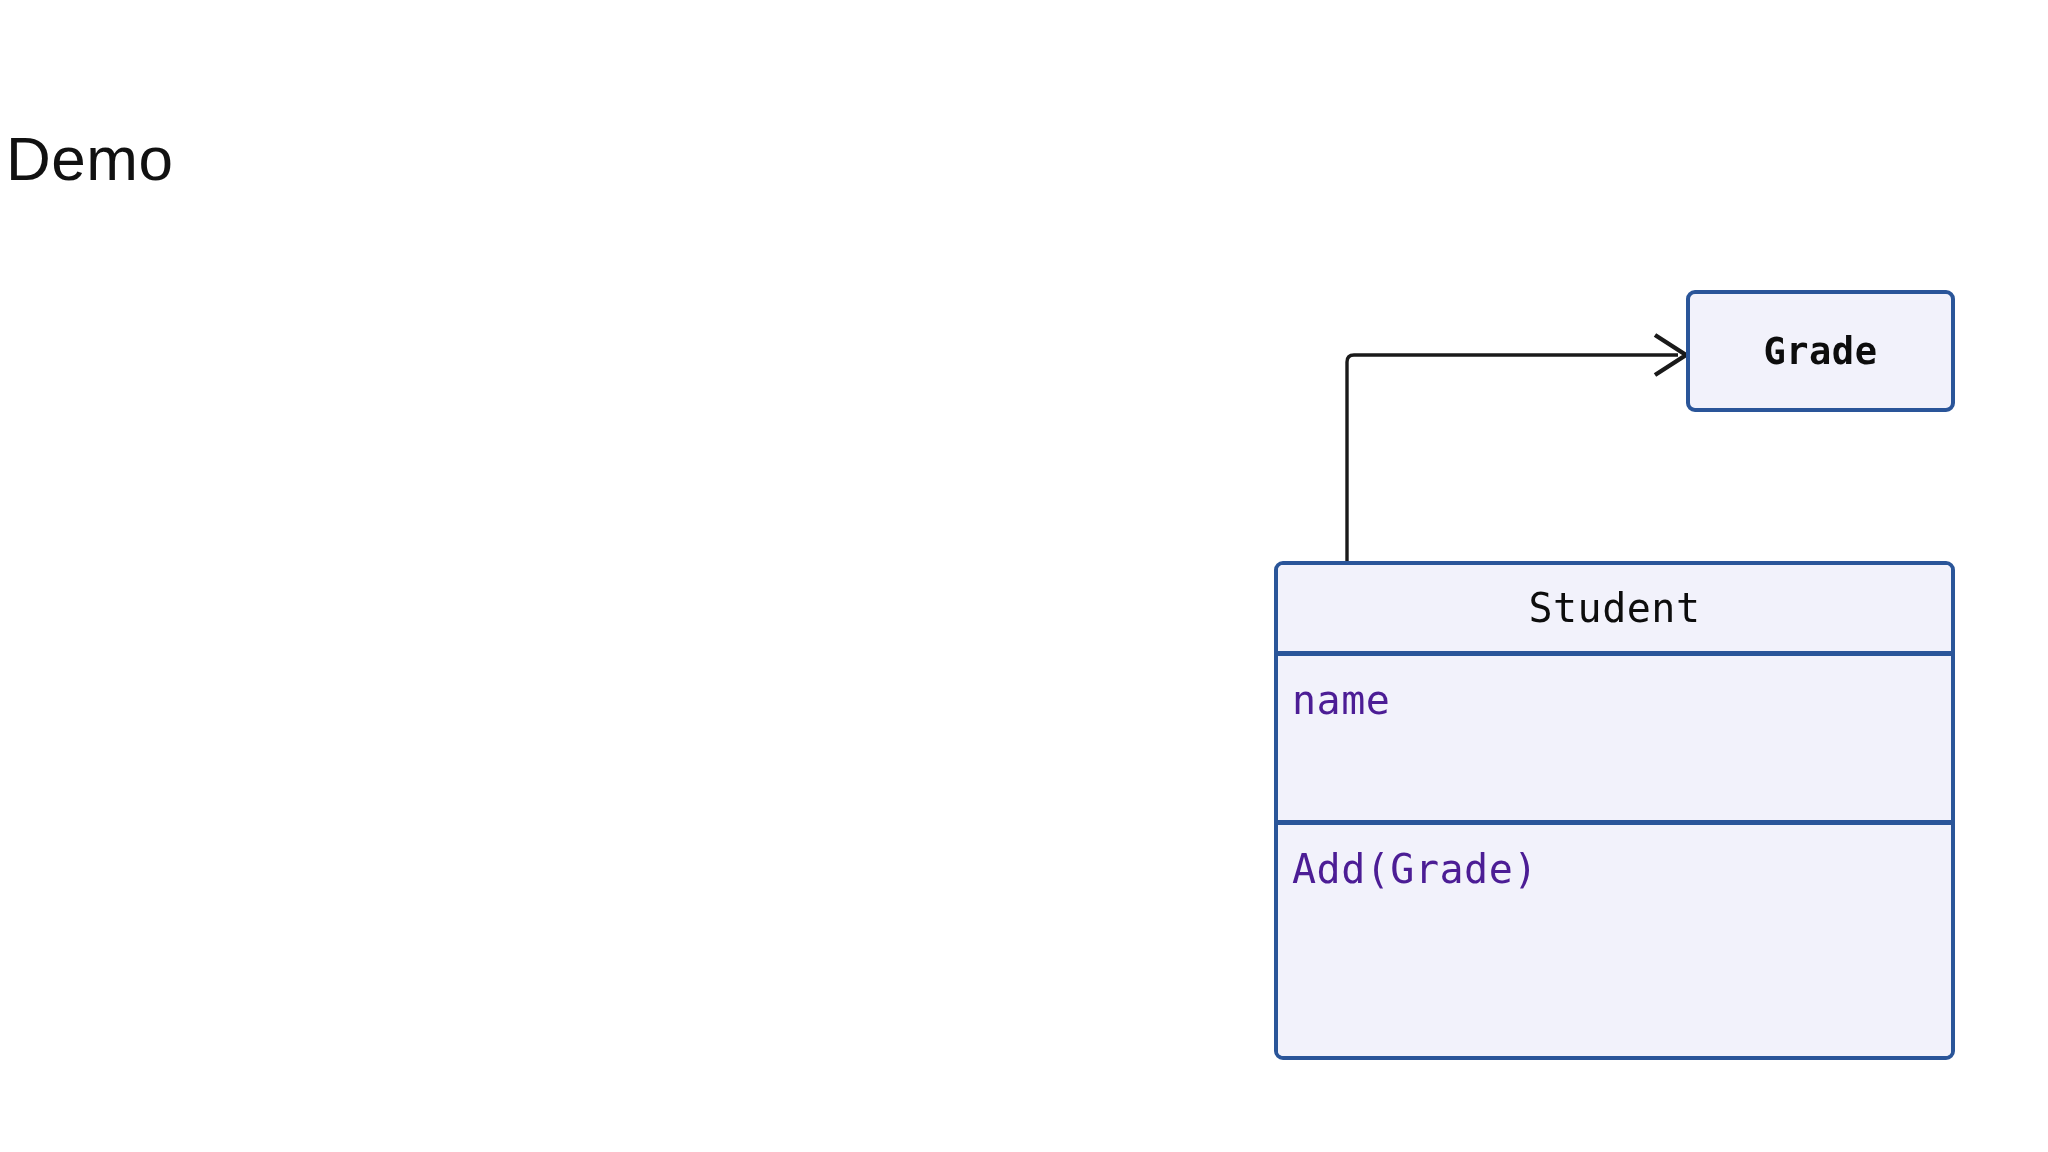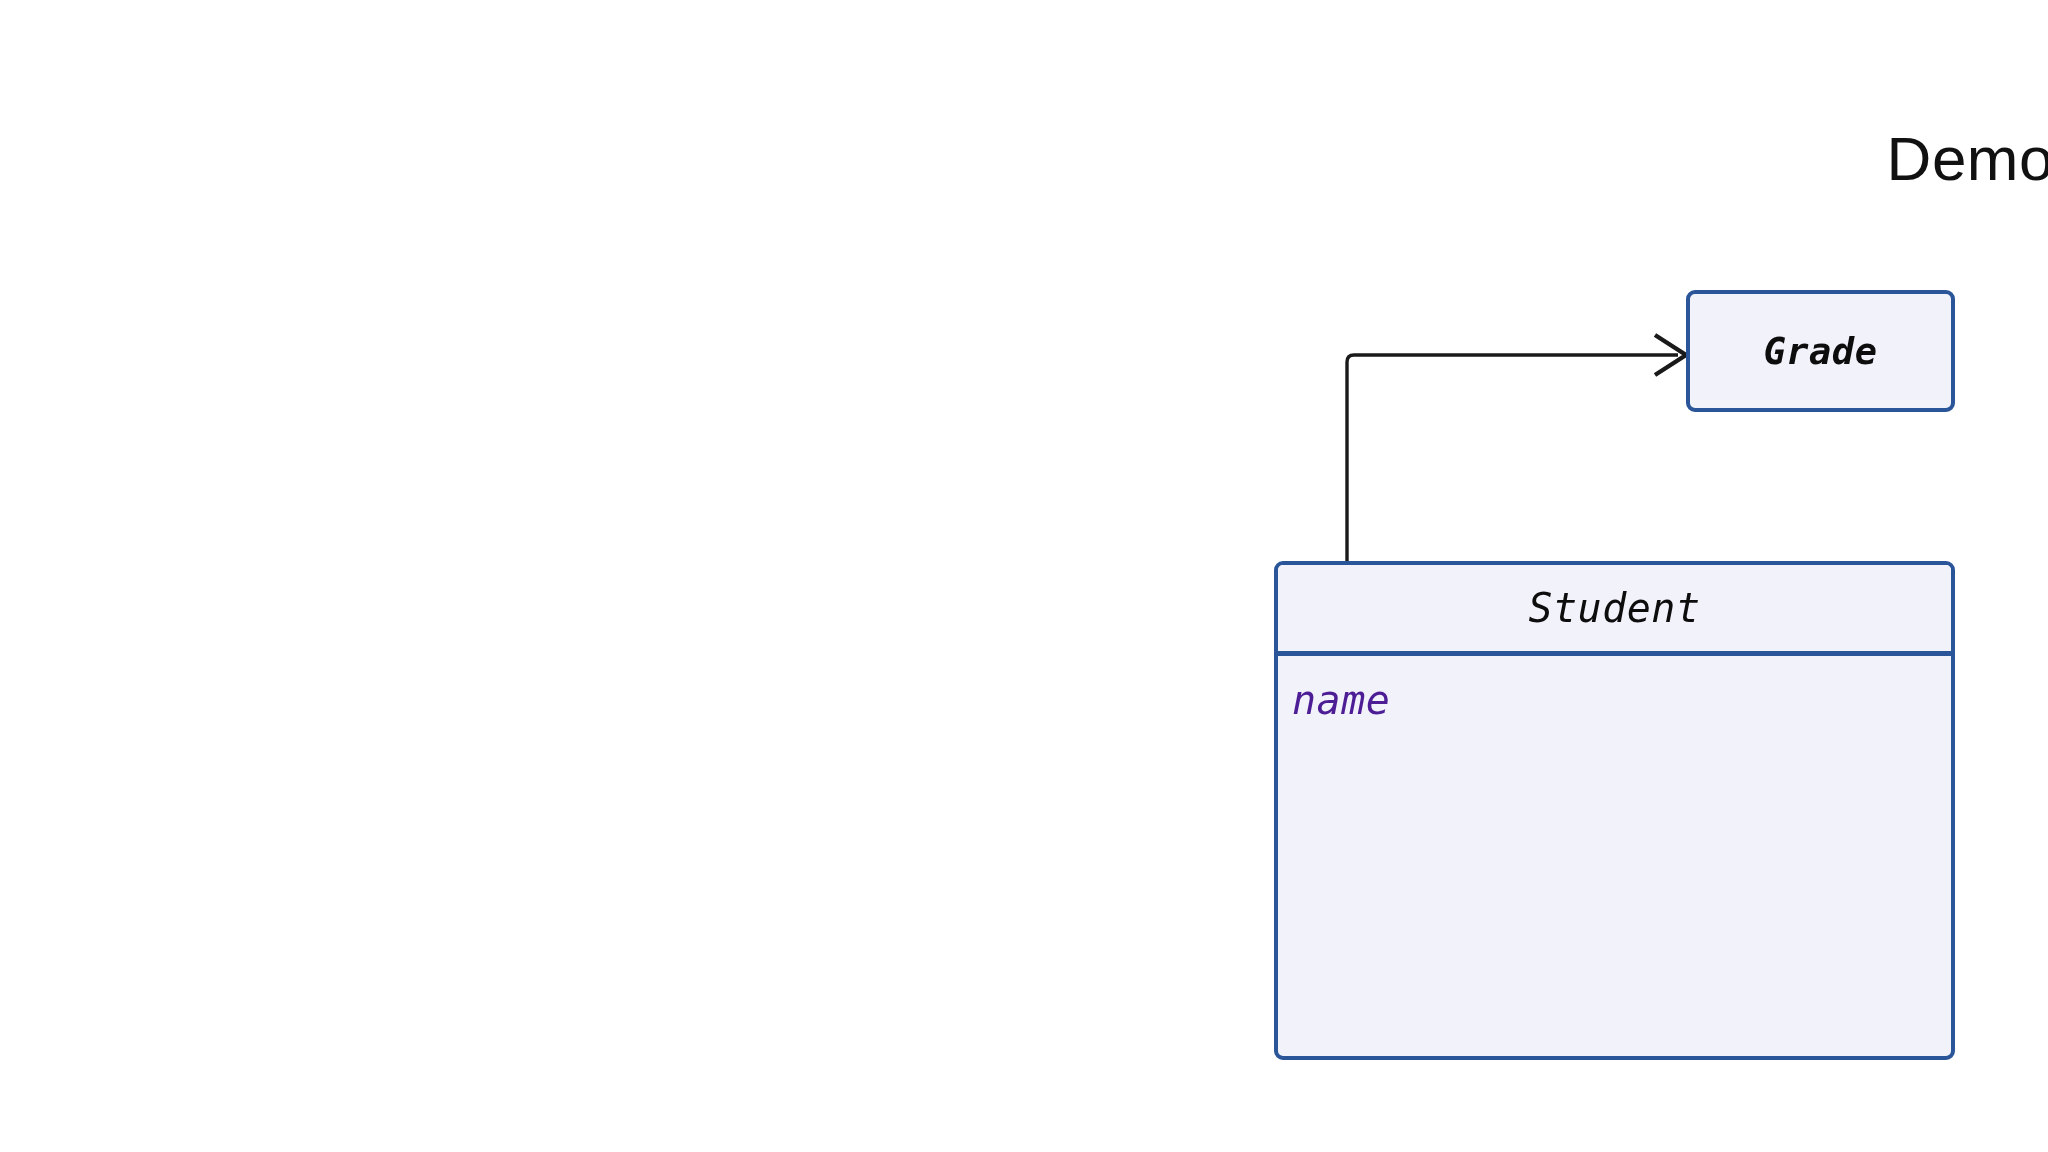--- a/index.html
+++ b/index.html
@@ -14,21 +14,21 @@
     overflow: hidden;
     font-family: "Liberation Sans", sans-serif;
   }
 
   
   #slide-title {
     position: absolute;
     left: 0;
     top: 128px;
     width: 2048px;
-    text-align: right;
+    text-align: left;
     font-family: "Liberation Sans", sans-serif;
     font-size: 62px;
     font-weight: 300;
     color: #111111;
     letter-spacing: 0.5px;
     line-height: 1;
   }
   
   #slide-title .title-text {
     display: inline-block;
@@ -45,21 +45,20 @@
   }
 
   
   .uml-box {
     position: absolute;
     box-sizing: border-box;
     background: #f2f2fb;
     border: 4px solid #2a5599;
     border-radius: 9px;
     overflow: hidden;
-    font-style: italic;
   }
 
   
   #grade-box {
     left: 1686px;
     top: 290px;
     width: 269px;
     height: 122px;
     display: flex;
     align-items: center;
@@ -155,16 +154,19 @@
   <div class="uml-box" id="student-box">
 
     <div class="uml-compartment" id="student-header">
       <div class="class-name">Student</div>
     </div>
 
     <div class="uml-compartment" id="student-attributes">
       <div class="uml-member">name</div>
     </div>
 
+    <div class="uml-compartment" id="student-methods">
+      <div class="uml-member">Add(Grade)</div>
+    </div>
 
   </div>
 
 </div>
 
 </body></html>

